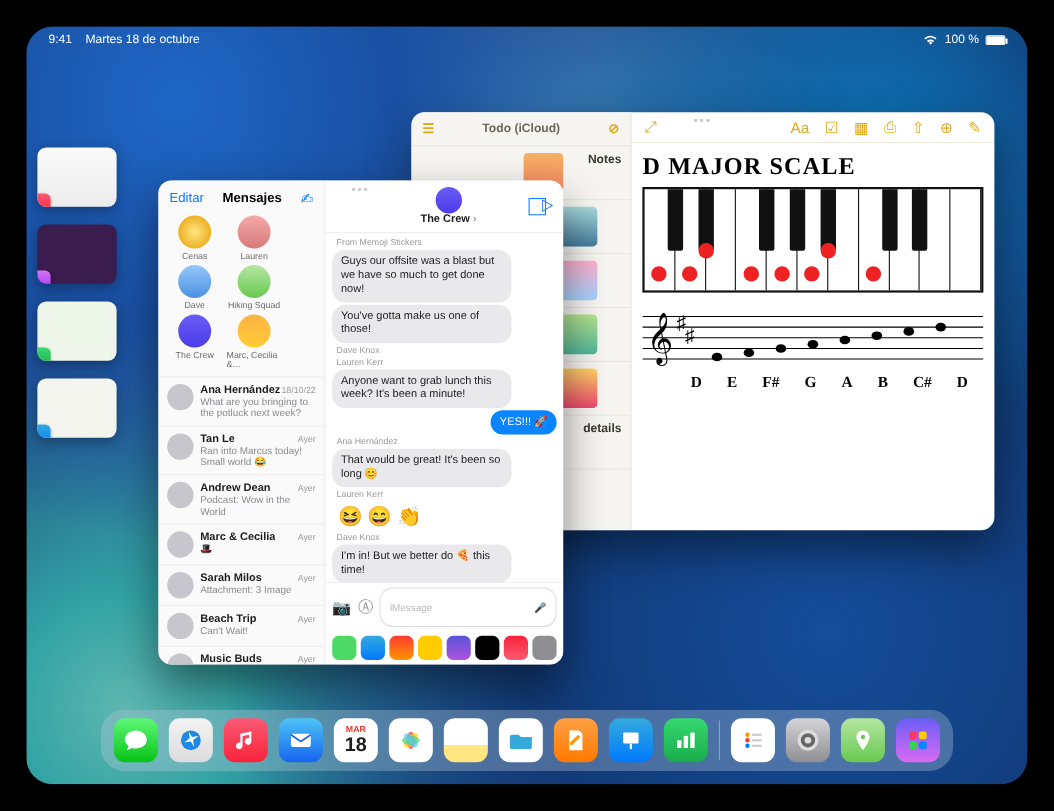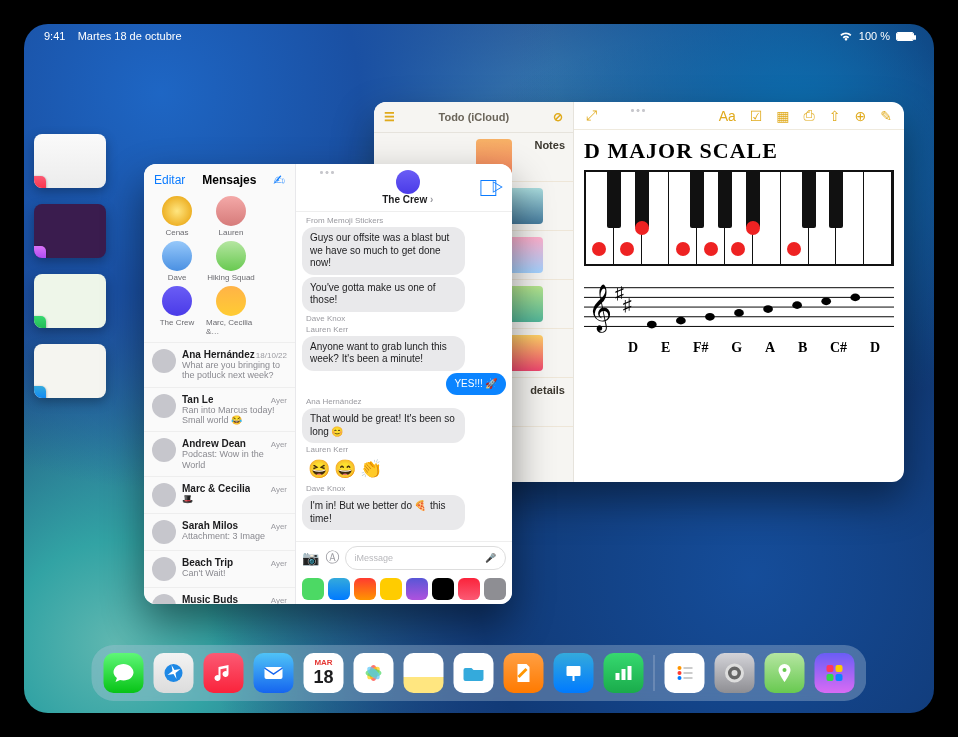--- a/index.html
+++ b/index.html
@@ -185,21 +185,21 @@
   .thread .hdr .name{color:#1c1c1e;font-weight:600}
   .thread .hdr .name::after{content:" ›";color:#9a9aa0}
   .thread .hdr .ft{color:#0b7bff;font-size:14px}
   .bubbles{flex:1;padding:4px 6px;overflow:hidden;display:flex;flex-direction:column;gap:2px;font-size:10px}
   .mfrom{font-size:8px;color:#9a9aa0;padding-left:4px}
   .bub{max-width:80%;padding:5px 8px;border-radius:12px;line-height:1.25}
   .bub.in{background:#e9e9eb;color:#1c1c1e;align-self:flex-start}
   .bub.out{background:#0b84ff;color:#fff;align-self:flex-end}
   .reacts{display:flex;gap:4px;padding:2px 6px;font-size:18px}
   .thread .input{display:flex;align-items:center;gap:6px;padding:4px 6px;border-top:1px solid #eee}
-  .thread .input .fld{flex:1;height:24px;border:1px solid #ddd;border-radius:12px;font-size:9px;color:#b8b8bc;display:flex;align-items:center;padding:0 8px;justify-content:space-between}
+  .thread .input .fld{flex:1;height:36px;border:1px solid #ddd;border-radius:12px;font-size:9px;color:#b8b8bc;display:flex;align-items:center;padding:0 8px;justify-content:space-between}
   .thread .input .cam{color:#9a9aa0;font-size:14px}
   .appstrip{display:flex;gap:4px;padding:4px 6px}
   .appstrip .a{width:22px;height:22px;border-radius:6px}
 
   
   .dock{
     position:absolute;
     bottom:12px;left:50%;transform:translateX(-50%);
     display:flex;align-items:center;gap:10px;
     padding:8px 12px;

